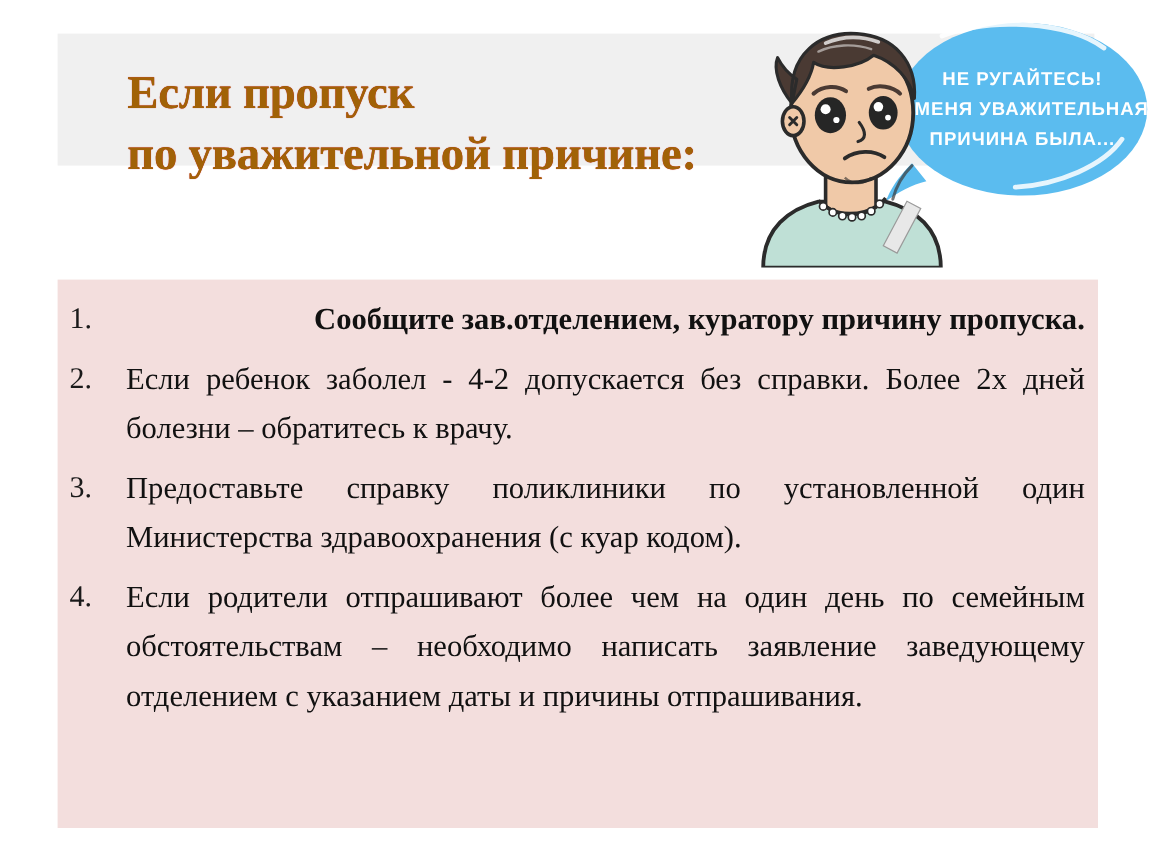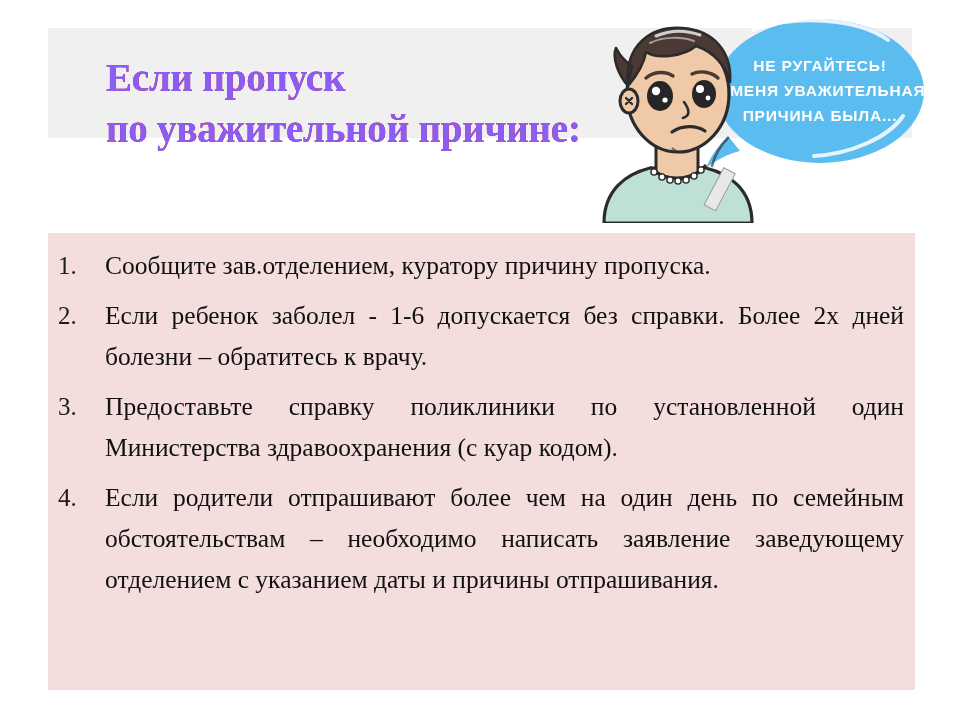--- a/index.html
+++ b/index.html
@@ -22,34 +22,34 @@
     top: 28px;
     width: 864px;
     height: 110px;
     background: #F0F0F0;
   }
   .title-text {
     position: absolute;
     left: 58px;
     top: 24px;
     width: 620px;
-    color: #8b5cf6;
+    color: #a16207;
     font-family: "Liberation Serif", serif;
     font-weight: bold;
     font-size: 39px;
     line-height: 51px;
     letter-spacing: -0.2px;
     white-space: pre-line;
     text-shadow: 0 0 0.6px #C00000;
   }
 
   
   .illustration {
     position: absolute;
-    left: 588px;
+    left: 620px;
     top: 8px;
     width: 340px;
     height: 215px;
     pointer-events: none;
   }
   .illustration svg { display: block; }
 
   
   .content-card {
     position: absolute;
@@ -83,21 +83,22 @@
   .item-text {
     flex: 1 1 auto;
     color: #111111;
     font-size: 25.5px;
     line-height: 41px;
     text-align: justify;
     text-justify: inter-word;
     padding-right: 7px;
   }
   .item-text.nojustify {
-    text-align: left;
+    text-align: right;
+    font-weight: bold;
   }
 </style>
 </head>
 <body>
 
 <div class="title-band">
   <div class="title-text">Если пропуск
 по уважительной причине:</div>
 </div>
 
@@ -171,21 +172,21 @@
 <div class="content-card">
   <ol class="list" style="list-style:none;margin:0;padding:0;">
 
     <li class="list-item">
       <span class="item-number">1.</span>
       <span class="item-text nojustify">Сообщите зав.отделением, куратору причину пропуска.</span>
     </li>
 
     <li class="list-item">
       <span class="item-number">2.</span>
-      <span class="item-text">Если ребенок заболел - 1-6 допускается без справки. Более 2х дней болезни – обратитесь  к врачу.</span>
+      <span class="item-text">Если ребенок заболел - 4-2 допускается без справки. Более 2х дней болезни – обратитесь  к врачу.</span>
     </li>
 
     <li class="list-item">
       <span class="item-number">3.</span>
       <span class="item-text">Предоставьте справку поликлиники по установленной один Министерства здравоохранения (с куар кодом).</span>
     </li>
 
     <li class="list-item">
       <span class="item-number">4.</span>
       <span class="item-text">Если родители отпрашивают более чем на один день по семейным обстоятельствам – необходимо написать заявление заведующему отделением с указанием даты и причины отпрашивания.</span>

